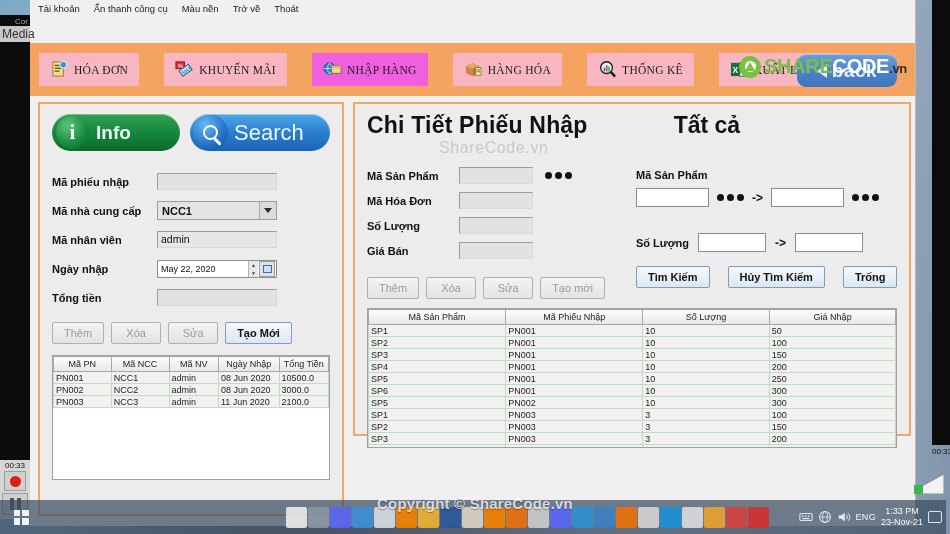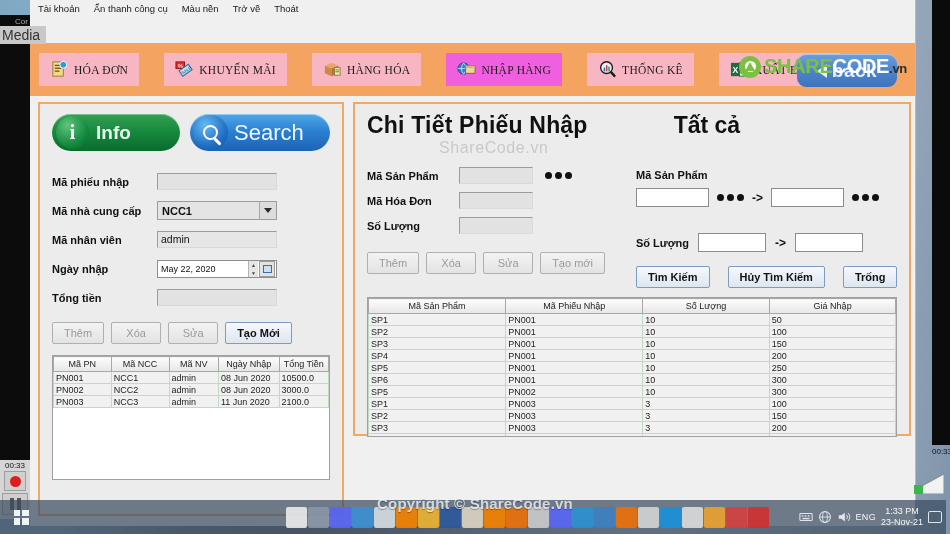--- a/index.html
+++ b/index.html
@@ -50,21 +50,21 @@
     text-shadow: 0 1px 1px rgba(0,0,0,.35);
     letter-spacing:.2px; z-index: 60; pointer-events:none;
   }
 
   
   #rec-strip {
     position:absolute; left:0; top:15px; width: 30px; height: 500px; z-index: 30;
     background:#0c0c0c;
   }
   #rec-title { color:#a9a9a9; font-size:8px; padding:2px 2px 0 15px; white-space:nowrap; }
-  #rec-media { color:#d8d8d8; font-size:14px; background:#c8c8c8; color:#333; padding:1px 2px; width:46px; }
+  #rec-media { color:#d8d8d8; font-size:12px; background:#c8c8c8; color:#333; padding:1px 2px; width:30px; }
   #rec-lower { position:absolute; left:0; top:445px; width:30px; background:#d6d6d6; padding:1px 0 4px 0; }
   #rec-time { font-size:8px; color:#111; text-align:center; }
   #rec-dot-btn { width:22px; height:20px; margin:1px auto 0; background:#cfcfcf; border:1px solid #9d9d9d; display:flex; align-items:center; justify-content:center; }
   #rec-dot { width:11px; height:11px; border-radius:50%; background:#e01b1b; }
   #rec-pause-btn { width:26px; height:22px; margin:2px auto 0; background:#cfcfcf; border:1px solid #9d9d9d; display:flex; align-items:center; justify-content:center; gap:3px; }
   #rec-pause-btn i { width:4px; height:12px; background:#555; display:block; }
 
   
   #app-window {
     position:absolute; left: 30px; top: 0; width: 886px; height: 500px;
@@ -276,44 +276,44 @@
           <text x="3" y="8" font-size="6" fill="#fff">%</text>
           <g transform="rotate(-35 12 12)">
             <rect x="6" y="7" width="12" height="7" fill="#bfe0f5" stroke="#2a6a9a"></rect>
             <text x="7" y="12.6" font-size="4.5" fill="#1a4a6a">SALE</text>
           </g>
         </svg>
       </span>
       <span class="tool-label">KHUYẾN MÃI</span>
     </div>
 
+    <div class="tool-btn magenta">
+      <span class="tool-ico">
+        <svg viewBox="0 0 20 20" width="19" height="19">
+          <circle cx="7" cy="9" r="6" fill="#2a7fd0" stroke="#15508a"></circle>
+          <path d="M1 9h12M7 3a9 9 0 010 12M7 3a9 9 0 000 12" stroke="#cfe6f7" fill="none" stroke-width=".9"></path>
+          <rect x="9" y="6" width="10" height="8" fill="#f0d69a" stroke="#8a6a20"></rect>
+          <rect x="9" y="6" width="10" height="2.5" fill="#d8b870"></rect>
+        </svg>
+      </span>
+      <span class="tool-label">NHẬP HÀNG</span>
+    </div>
+
     <div class="tool-btn">
       <span class="tool-ico">
         <svg viewBox="0 0 20 20" width="19" height="19">
           <polygon points="2,6 9,3 16,6 9,9" fill="#e8a86a"></polygon>
           <polygon points="2,6 9,9 9,17 2,14" fill="#cf8848"></polygon>
           <polygon points="16,6 9,9 9,17 16,14" fill="#b87038"></polygon>
           <rect x="12" y="8" width="6" height="8" fill="#f2ecb8" stroke="#8a8040"></rect>
           <rect x="13" y="10" width="4" height=".9" fill="#6a6a20"></rect>
           <rect x="13" y="12" width="4" height=".9" fill="#6a6a20"></rect>
         </svg>
       </span>
       <span class="tool-label">HÀNG HÓA</span>
-    </div>
-
-    <div class="tool-btn magenta">
-      <span class="tool-ico">
-        <svg viewBox="0 0 20 20" width="19" height="19">
-          <circle cx="7" cy="9" r="6" fill="#2a7fd0" stroke="#15508a"></circle>
-          <path d="M1 9h12M7 3a9 9 0 010 12M7 3a9 9 0 000 12" stroke="#cfe6f7" fill="none" stroke-width=".9"></path>
-          <rect x="9" y="6" width="10" height="8" fill="#f0d69a" stroke="#8a6a20"></rect>
-          <rect x="9" y="6" width="10" height="2.5" fill="#d8b870"></rect>
-        </svg>
-      </span>
-      <span class="tool-label">NHẬP HÀNG</span>
     </div>
 
     <div class="tool-btn">
       <span class="tool-ico">
         <svg viewBox="0 0 20 20" width="19" height="19">
           <circle cx="9" cy="8" r="6.2" fill="#e6f0f8" stroke="#1a1a1a" stroke-width="1.4"></circle>
           <rect x="6" y="8" width="1.6" height="4" fill="#2a6ab0"></rect>
           <rect x="8.4" y="5.5" width="1.6" height="6.5" fill="#d04040"></rect>
           <rect x="10.8" y="7" width="1.6" height="5" fill="#30a050"></rect>
           <line x1="13.5" y1="12.5" x2="18" y2="17.5" stroke="#1a1a1a" stroke-width="2.4"></line>
@@ -479,20 +479,24 @@
               </span>
           </div>
           <div class="rp-row">
             <span class="rp-label">Mã Hóa Đơn</span>
             <span class="rp-inp"></span>
           </div>
           <div class="rp-row">
             <span class="rp-label">Số Lượng</span>
             <span class="rp-inp"></span>
           </div>
+          <div class="rp-row">
+            <span class="rp-label">Giá Bán</span>
+            <span class="rp-inp"></span>
+          </div>
 
           <div id="rp-btn-row">
             <div class="btn">Thêm</div>
             <div class="btn">Xóa</div>
             <div class="btn">Sửa</div>
             <div class="btn">Tạo mới</div>
           </div>
         </div>
 
         <div id="rp-right-col">

